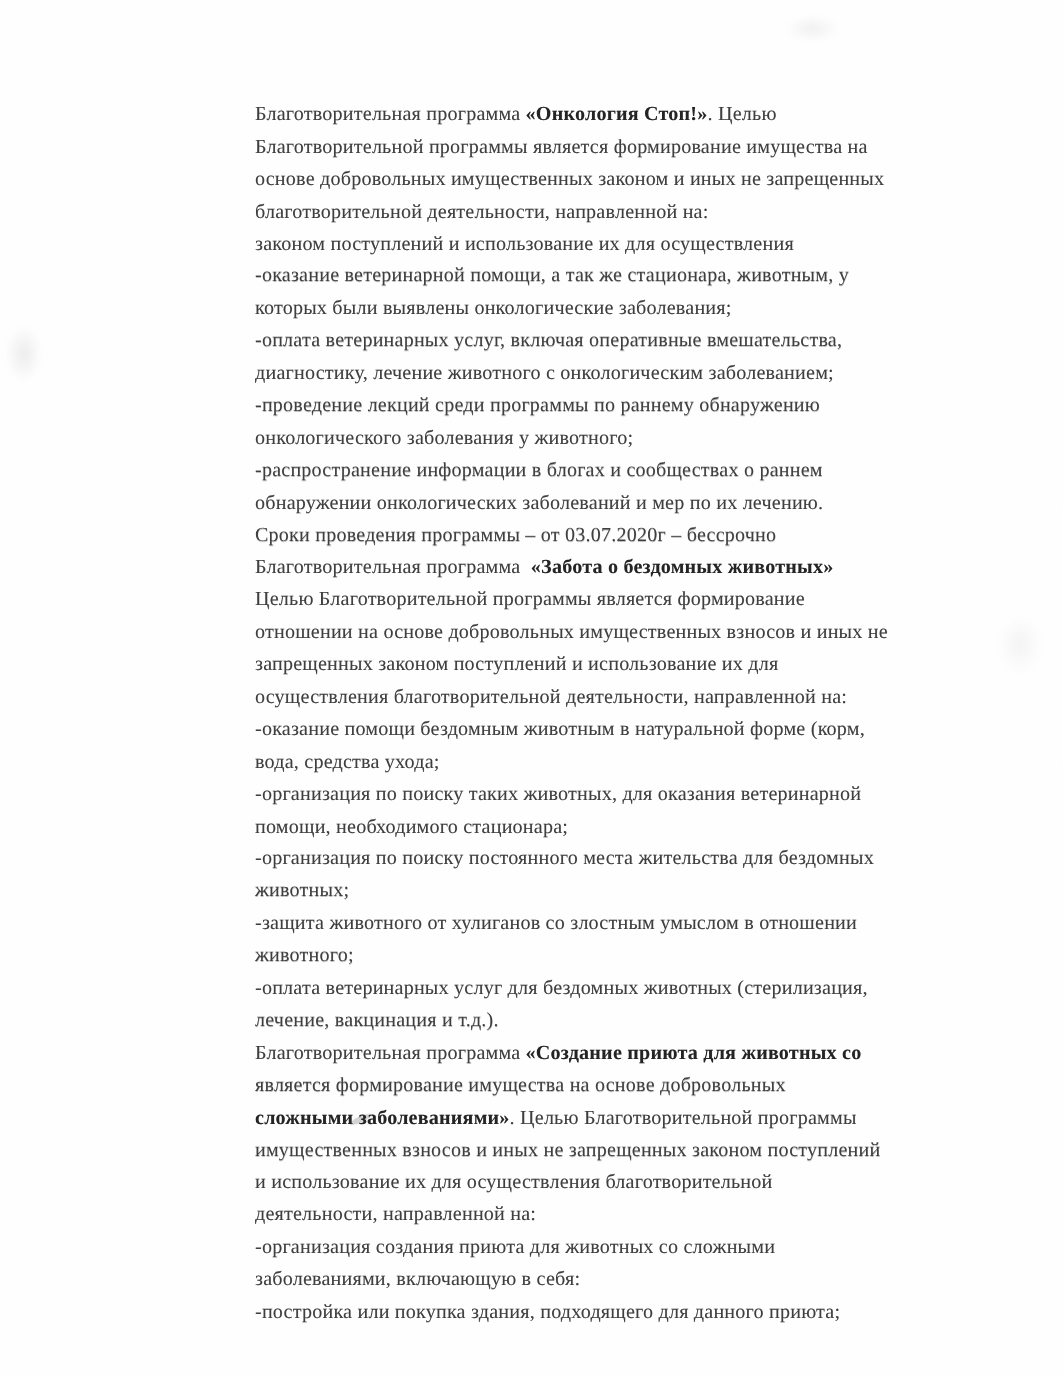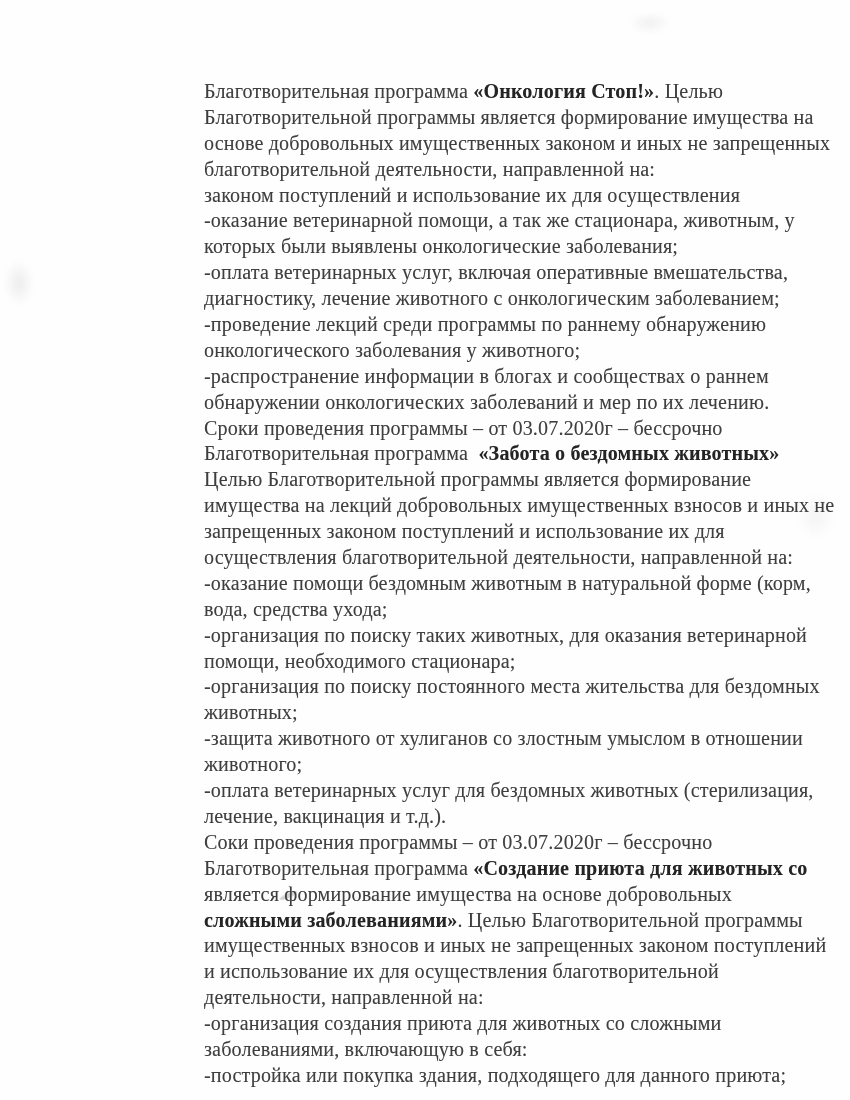--- a/index.html
+++ b/index.html
@@ -18,21 +18,21 @@
     position: absolute;
     left: 0; top: 0;
     width: 850px; height: 1100px;
     background: #fefefe;
   }
   .text-block {
     position: absolute;
     left: 204px;
     top: 79px;
     width: 630px;
-    font-size: 20px;
+    font-size: 16px;
     line-height: 25.9px;
     letter-spacing: 0.2px;
     color: #3f3f3f;
     text-shadow: 0.2px 0.2px 0.5px rgba(90,90,90,0.38);
   }
   .line {
     white-space: pre;
     height: 25.9px;
   }
   .run { font-weight: normal; }
@@ -86,34 +86,33 @@
       <div class="line"><span class="run">которых были выявлены онкологические заболевания;</span></div>
       <div class="line"><span class="run">-оплата ветеринарных услуг, включая оперативные вмешательства,</span></div>
       <div class="line"><span class="run">диагностику, лечение животного с онкологическим заболеванием;</span></div>
       <div class="line"><span class="run">-проведение лекций среди программы по раннему обнаружению</span></div>
       <div class="line"><span class="run">онкологического заболевания у животного;</span></div>
       <div class="line"><span class="run">-распространение информации в блогах и сообществах о раннем</span></div>
       <div class="line"><span class="run">обнаружении онкологических заболеваний и мер по их лечению.</span></div>
       <div class="line"><span class="run">Сроки проведения программы – от 03.07.2020г – бессрочно</span></div>
       <div class="line"><span class="run">Благотворительная программа </span><span class="run bold">&nbsp;«Забота о бездомных животных»</span></div>
       <div class="line"><span class="run">Целью Благотворительной программы является формирование</span></div>
-      <div class="line"><span class="run">имущества на лекций добровольных имущественных взносов и иных не</span></div>
+      <div class="line"><span class="run">отношении на основе добровольных имущественных взносов и иных не</span></div>
       <div class="line"><span class="run">запрещенных законом поступлений и использование их для</span></div>
       <div class="line"><span class="run">осуществления благотворительной деятельности, направленной на:</span></div>
       <div class="line"><span class="run">-оказание помощи бездомным животным в натуральной форме (корм,</span></div>
       <div class="line"><span class="run">вода, средства ухода;</span></div>
       <div class="line"><span class="run">-организация по поиску таких животных, для оказания ветеринарной</span></div>
       <div class="line"><span class="run">помощи, необходимого стационара;</span></div>
       <div class="line"><span class="run">-организация по поиску постоянного места жительства для бездомных</span></div>
       <div class="line"><span class="run">животных;</span></div>
       <div class="line"><span class="run">-защита животного от хулиганов со злостным умыслом в отношении</span></div>
       <div class="line"><span class="run">животного;</span></div>
       <div class="line"><span class="run">-оплата ветеринарных услуг для бездомных животных (стерилизация,</span></div>
       <div class="line"><span class="run">лечение, вакцинация и т.д.).</span></div>
-      <div class="line"><span class="run">Соки проведения программы – от 03.07.2020г – бессрочно</span></div>
       <div class="line"><span class="run">Благотворительная программа </span><span class="run bold">«Создание приюта для животных со</span></div>
       <div class="line"><span class="run">является формирование имущества на основе добровольных</span></div>
       <div class="line"><span class="run bold">сложными заболеваниями»</span><span class="run">. Целью Благотворительной программы</span></div>
       <div class="line"><span class="run">имущественных взносов и иных не запрещенных законом поступлений</span></div>
       <div class="line"><span class="run">и использование их для осуществления благотворительной</span></div>
       <div class="line"><span class="run">деятельности, направленной на:</span></div>
       <div class="line"><span class="run">-организация создания приюта для животных со сложными</span></div>
       <div class="line"><span class="run">заболеваниями, включающую в себя:</span></div>
       <div class="line"><span class="run">-постройка или покупка здания, подходящего для данного приюта;</span></div>
     </div>

